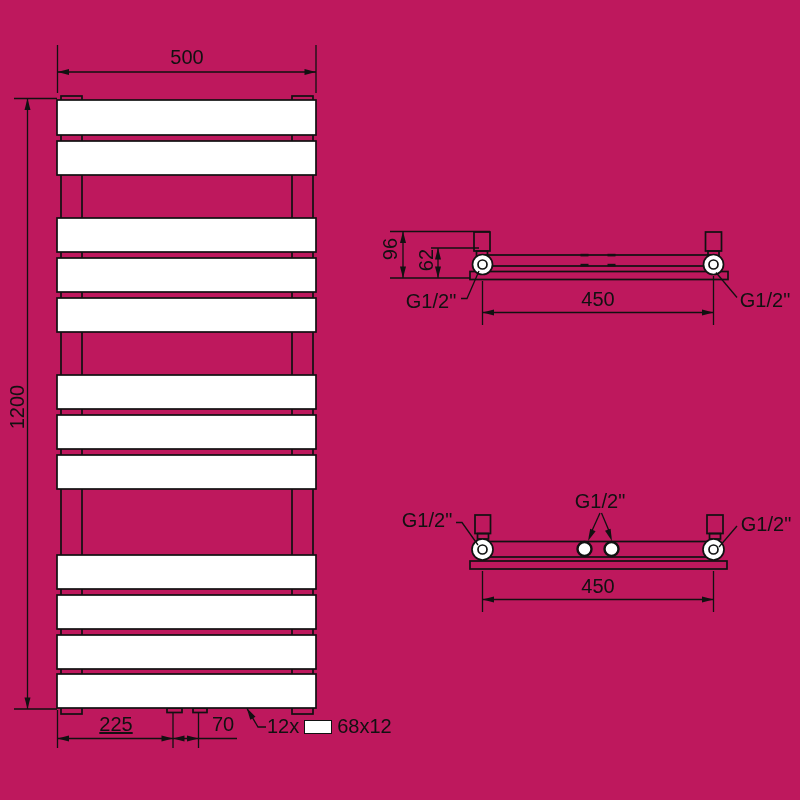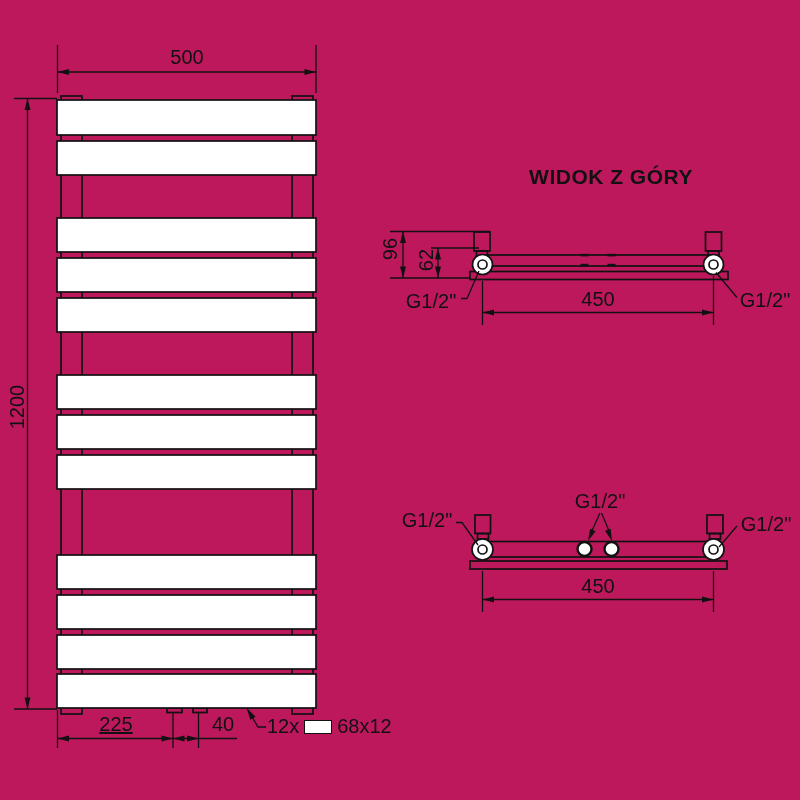--- a/index.html
+++ b/index.html
@@ -149,28 +149,27 @@
       <polygon points="588,541 595.6,531.2 590.2,528.8"></polygon>
       <polygon points="612,541 610.6,528.7 605,530.7"></polygon>
       <polygon points="482.5,599.5 494,596.5 494,602.5"></polygon>
       <polygon points="713.5,599.5 702,596.5 702,602.5"></polygon>
     </g>
   </svg>
 
   <div class="label center" style="left:187px; top:47px;">500</div>
   <div class="label rot" style="left:17px; top:407px;">1200</div>
   <div class="label center" style="left:116px; top:714px;text-decoration:underline;">225</div>
-  <div class="label center" style="left:223px; top:714px;">40</div>
+  <div class="label center" style="left:223px; top:714px;">70</div>
   <div class="label profile-row" style="left:267px; top:716px;">
     <span>12x</span>
     <span class="profile-rect"></span>
     <span>68x12</span>
   </div>
 
-  <div class="label title center" style="left:611px; top:166px;">WIDOK Z GÓRY</div>
   <div class="label rot" style="left:390px; top:249px;">96</div>
   <div class="label rot" style="left:426px; top:260px;">62</div>
   <div class="label center" style="left:598px; top:289px;">450</div>
   <div class="label center" style="left:431px; top:291px;">G1/2"</div>
   <div class="label center" style="left:765px; top:290px;">G1/2"</div>
 
   <div class="label center" style="left:600px; top:491px;">G1/2"</div>
   <div class="label center" style="left:427px; top:510px;">G1/2"</div>
   <div class="label center" style="left:766px; top:514px;">G1/2"</div>
   <div class="label center" style="left:598px; top:576px;">450</div>

